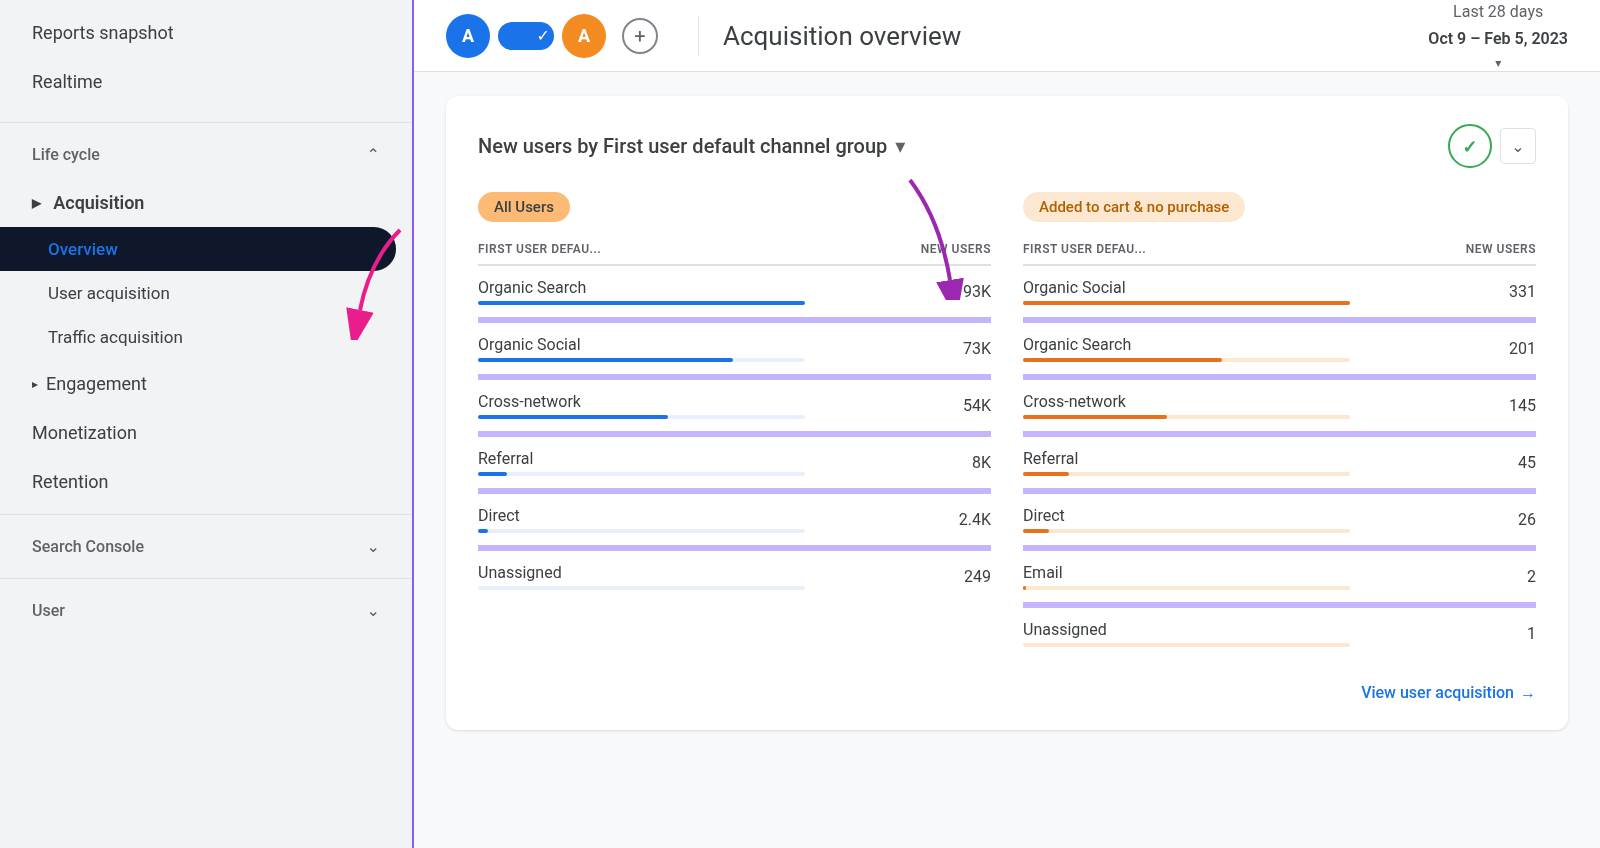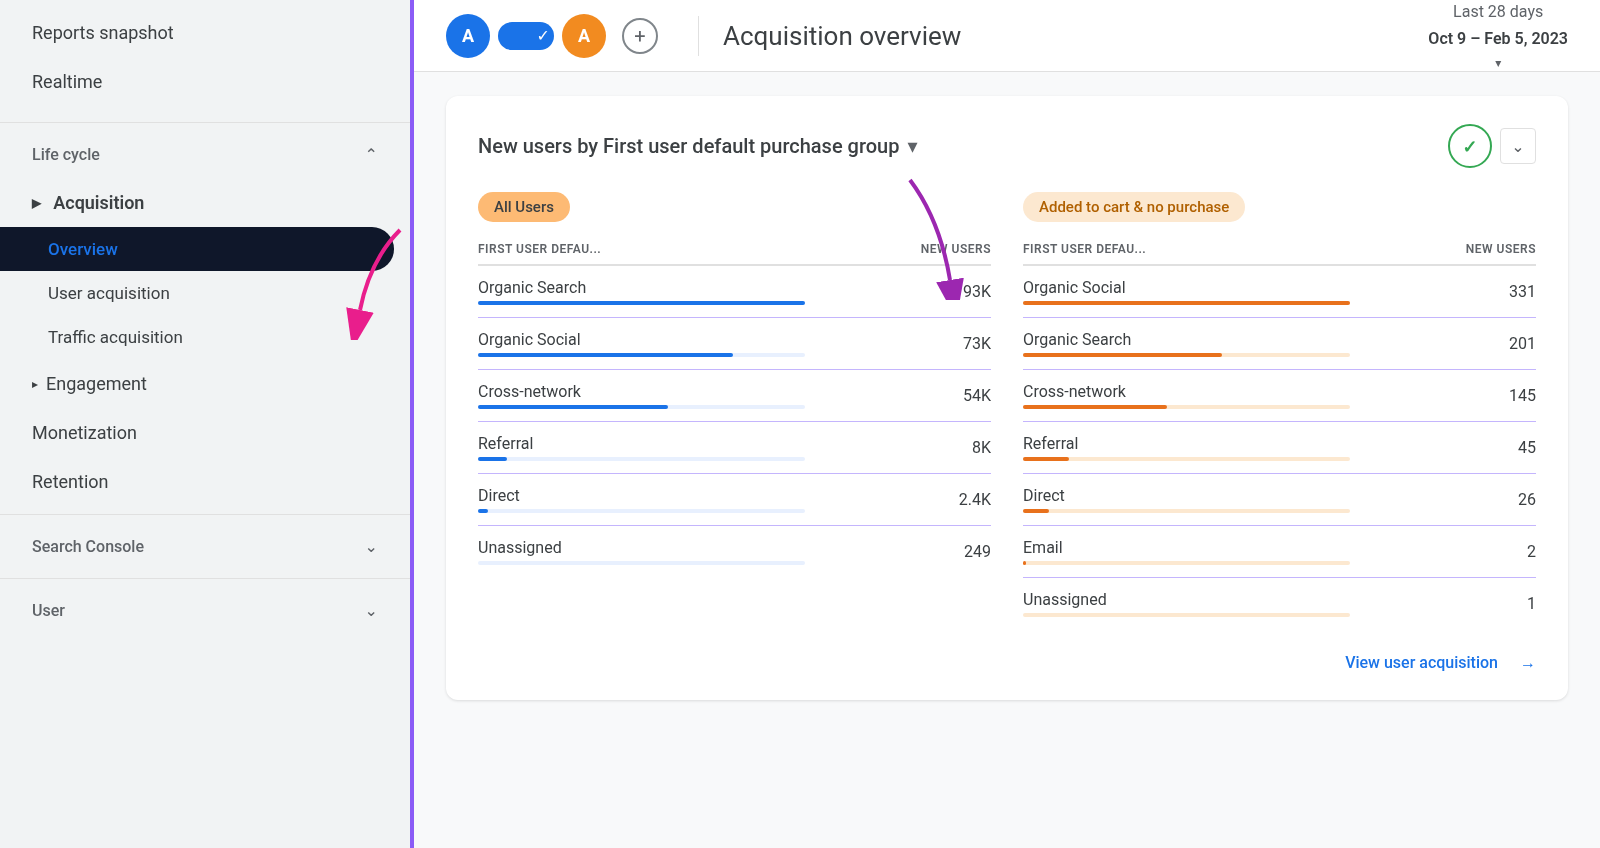--- a/index.html
+++ b/index.html
@@ -6,21 +6,21 @@
     body { font-family: 'Google Sans', Roboto, Arial, sans-serif; background: #f1f3f4; display: flex; height: 848px; width: 1600px; overflow: hidden; }
 
     
     #sidebar {
       width: 414px;
       background: #f1f3f4;
       display: flex;
       flex-direction: column;
       padding: 0;
       flex-shrink: 0;
-      border-right: 4px solid #8b5cf6;
+      border-right: 2px solid #8b5cf6;
       overflow-y: auto;
     }
     .sidebar-top-items {
       padding: 8px 0;
     }
     .sidebar-item {
       padding: 14px 32px;
       font-size: 18px;
       color: #3c4043;
       cursor: pointer;
@@ -241,21 +241,21 @@
       letter-spacing: 0.5px;
       padding: 8px 0;
       text-align: left;
       border-bottom: 2px solid #e0e0e0;
     }
     .data-table th.right { text-align: right; }
     .data-table td {
       padding: 12px 0;
       font-size: 16px;
       color: #3c4043;
-      border-bottom: 1px solid #c4b5fd;
+      border-bottom: 6px solid #c4b5fd;
     }
     .data-table td.right { text-align: right; font-weight: 400; }
     .data-table tr:last-child td { border-bottom: none; }
 
     .bar-container {
       height: 4px;
       background: #e8f0fe;
       border-radius: 2px;
       margin-top: 4px;
     }
@@ -270,21 +270,21 @@
     .card-footer {
       display: flex;
       justify-content: flex-end;
       margin-top: 24px;
     }
     .view-link {
       color: #1a73e8;
       font-size: 16px;
       font-weight: 500;
       cursor: pointer;
-      display: flex; align-items: center; gap: 22px;
+      display: flex; align-items: center; gap: 6px;
       text-decoration: none;
     }
 
     
     .pink-arrow {
       position: absolute;
       left: 340px;
       top: 220px;
       pointer-events: none;
     }
@@ -383,21 +383,21 @@
         <span class="dates">Oct 9 – Feb 5, 2023</span>
         <span class="chevron">▾</span>
       </div>
     </div>
 
     <div id="content">
       <div class="card">
 
         <div class="card-header">
           <div class="card-title">
-            <span>New users by First user default purchase group</span>
+            <span>New users by First user default channel group</span>
             <span class="dropdown-arrow">▾</span>
           </div>
           <div class="card-actions">
             <div class="compare-btn">
               <span style="color:#34a853; font-weight:700;">✓</span>
             </div>
             <div class="dropdown-btn">
               <span>⌄</span>
             </div>
           </div>

